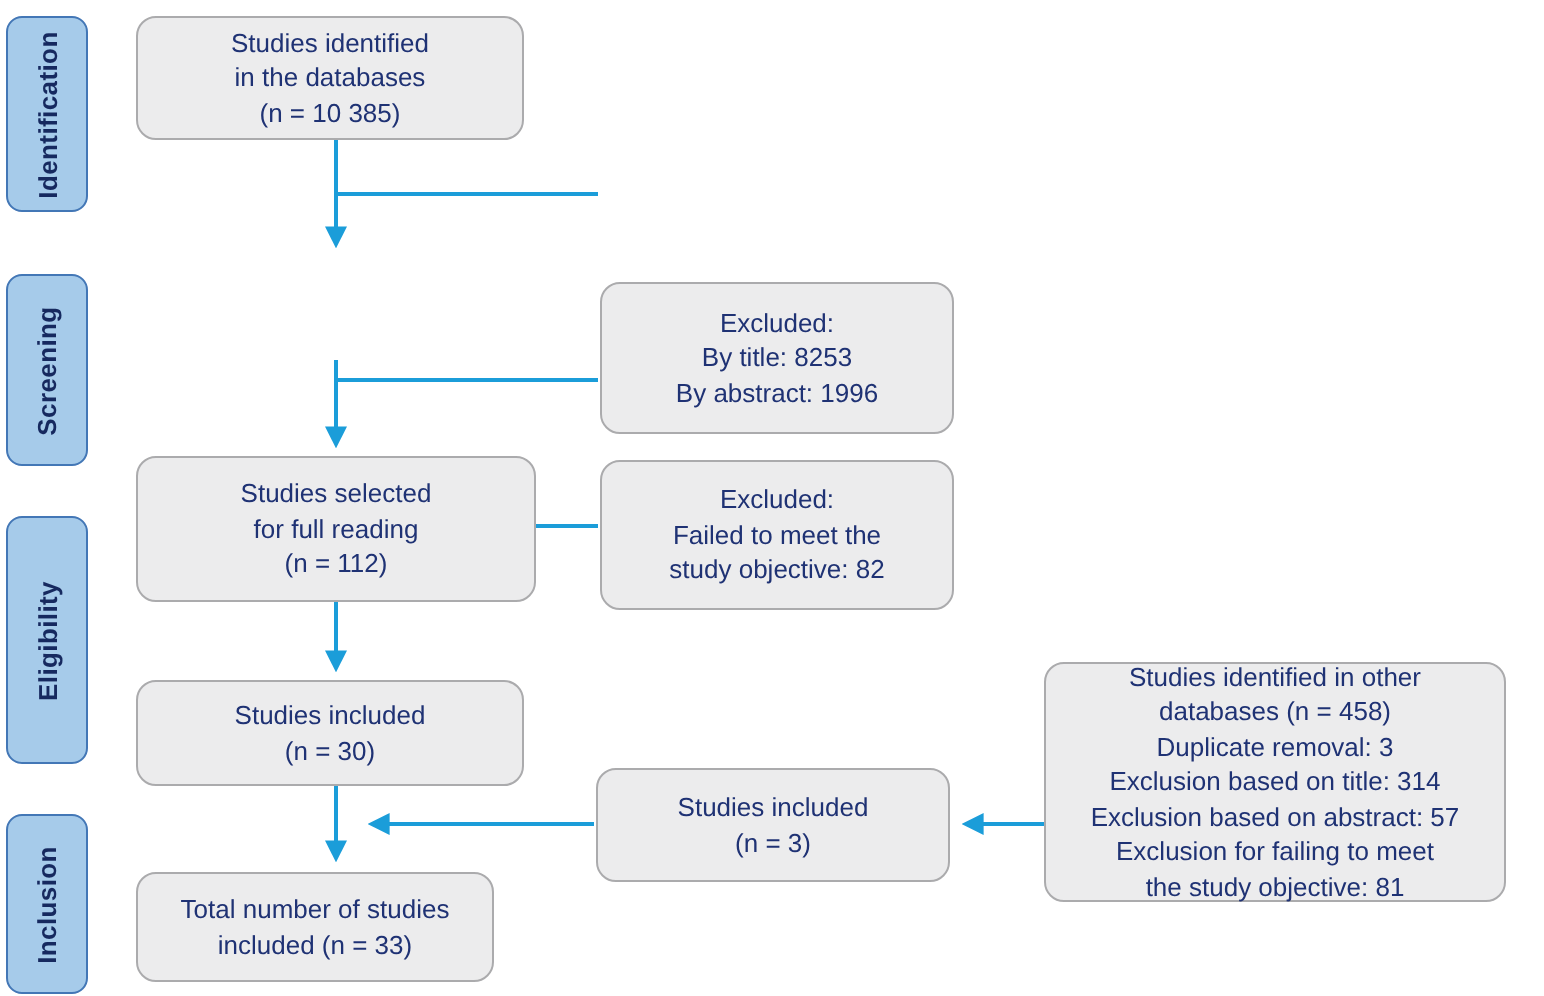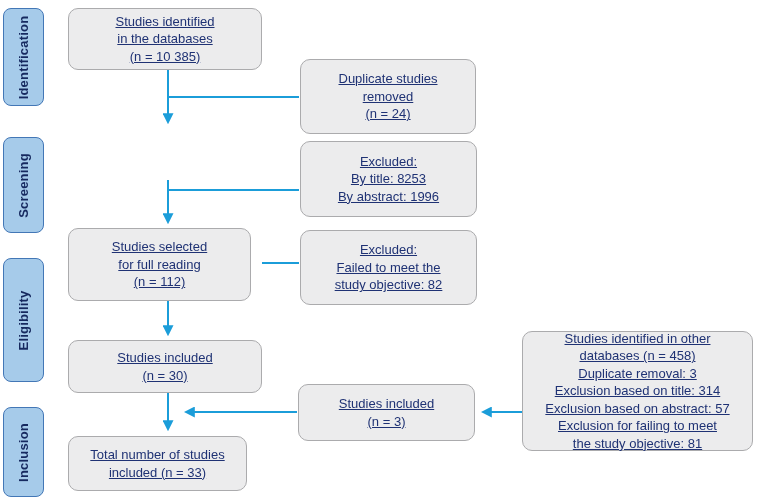--- a/index.html
+++ b/index.html
@@ -11,21 +11,21 @@
   .connectors path{stroke:var(--accent);stroke-width:2;fill:none;}
   #arrowhead path{fill:var(--accent);stroke:none;}
   .box{
     position:absolute;z-index:2;box-sizing:border-box;
     background:var(--box-fill);
     border:1.5px solid var(--box-border);
     border-radius:10px;
     color:var(--text);
     font-size:13px;line-height:1.35;text-align:center;
     display:flex;align-items:center;justify-content:center;
-    white-space:pre-line;padding:2px 6px;text-decoration:underline;
+    white-space:pre-line;padding:2px 6px;
   }
   .stage{
     position:absolute;z-index:2;box-sizing:border-box;
     background:var(--stage-fill);
     border:1.5px solid var(--stage-border);
     border-radius:8px;
     color:var(--stage-text);
     display:flex;align-items:center;justify-content:center;
   }
   .stage span{
@@ -65,30 +65,27 @@
     <span>Eligibility</span>
   </div>
   <div class="stage" style="left:3px;top:407px;width:41px;height:90px">
     <span>Inclusion</span>
   </div>
 
   <div class="box" style="left:68px;top:8px;width:194px;height:62px">Studies identified
 in the databases
 (n = 10 385)</div>
 
-  <div class="box" style="left:300px;top:59px;width:176px;height:75px">Duplicate studies
-removed
-(n = 24)</div>
 
 
   <div class="box" style="left:300px;top:141px;width:177px;height:76px">Excluded:
 By title: 8253
 By abstract: 1996</div>
 
-  <div class="box" style="left:68px;top:228px;width:183px;height:73px">Studies selected
+  <div class="box" style="left:68px;top:228px;width:200px;height:73px">Studies selected
 for full reading
 (n = 112)</div>
 
   <div class="box" style="left:300px;top:230px;width:177px;height:75px">Excluded:
 Failed to meet the
 study objective: 82</div>
 
   <div class="box" style="left:68px;top:340px;width:194px;height:53px">Studies included
 (n = 30)</div>
 

